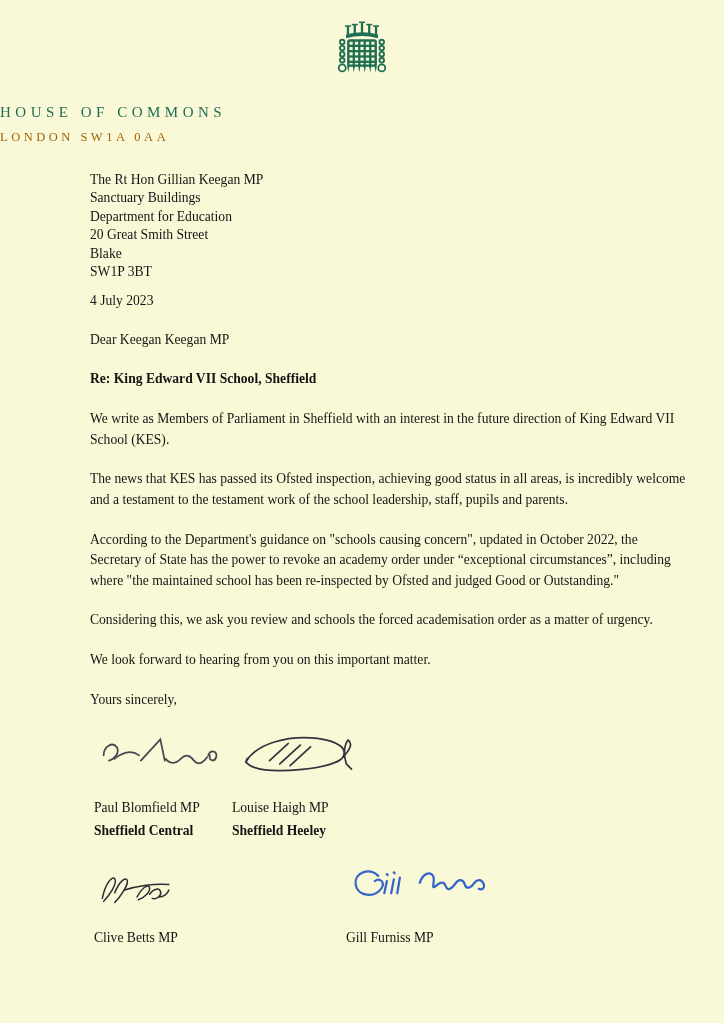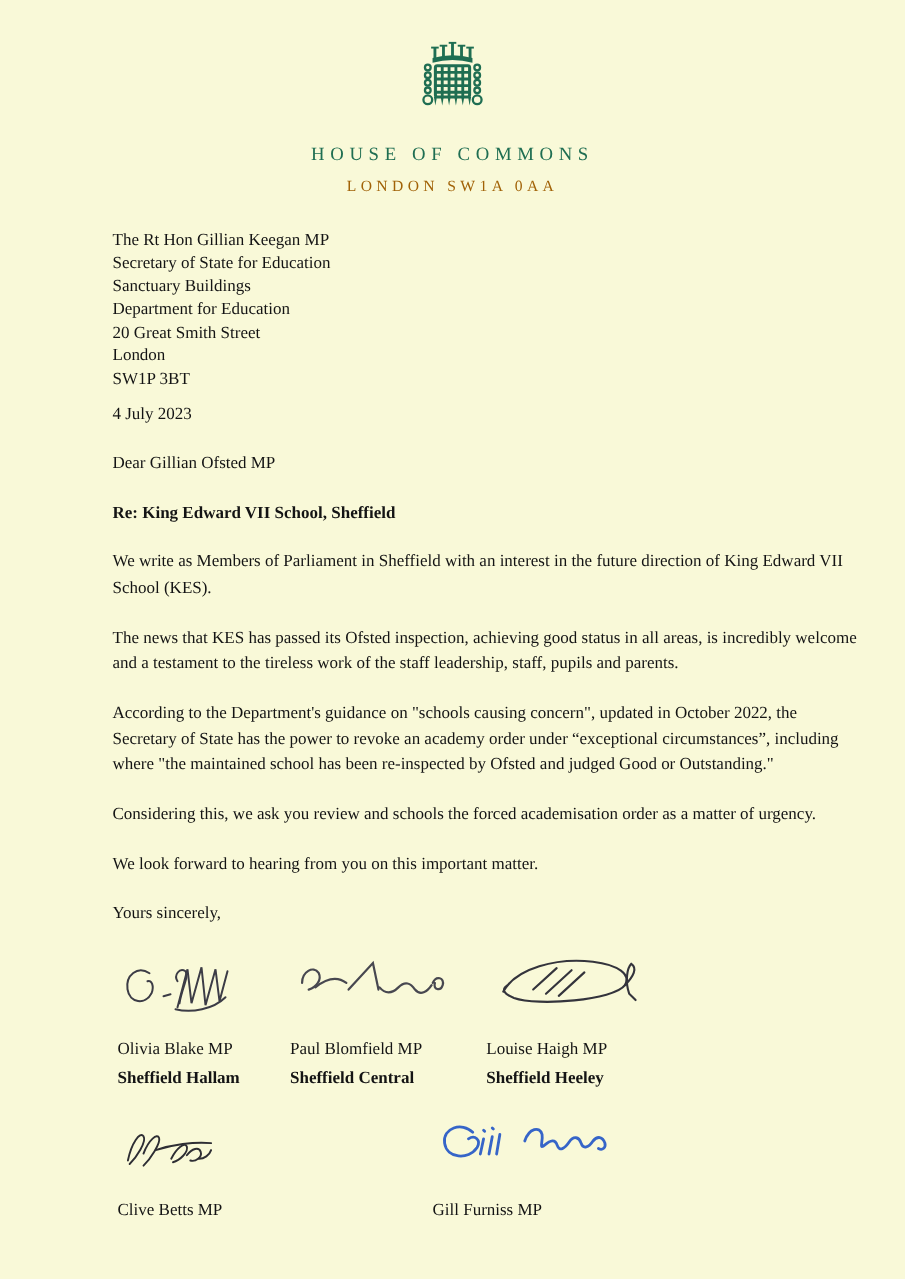--- a/index.html
+++ b/index.html
@@ -10,21 +10,21 @@
   }
   .page {
     position: relative;
     width: 724px;
     height: 1023px;
     background: #f9f9d8;
     overflow: hidden;
     color: #141414;
   }
   
-  .letterhead { text-align: center; padding-top: 32px; }
+  .letterhead { text-align: left; padding-top: 20px; }
   .logo-wrap { display: flex; justify-content: center; }
   .org-name {
     margin-top: 8px;
     font-size: 15px;
     letter-spacing: 4.5px;
     color: #1f6e52;
     font-weight: 400;
   }
   .org-address {
     margin-top: 9px;
@@ -125,59 +125,43 @@
       </svg>
     </div>
     <div class="org-name">HOUSE OF COMMONS</div>
     <div class="org-address">LONDON SW1A 0AA</div>
   </div>
 
   <div class="content">
 
     <div class="recipient">
       <div>The Rt Hon Gillian Keegan MP</div>
-      <div>Secretary of State for Education</div>
       <div>Sanctuary Buildings</div>
       <div>Department for Education</div>
       <div>20 Great Smith Street</div>
-      <div>London</div>
+      <div>Blake</div>
       <div>SW1P 3BT</div>
     </div>
 
     <div class="date-line">4 July 2023</div>
 
-    <div class="salutation">Dear Gillian Ofsted MP</div>
+    <div class="salutation">Dear Keegan Keegan MP</div>
 
     <div class="subject">Re: King Edward VII School, Sheffield</div>
 
     <p class="para">We write as Members of Parliament in Sheffield with an interest in the future direction of King Edward VII School (KES).</p>
-    <p class="para">The news that KES has passed its Ofsted inspection, achieving good status in all areas, is incredibly welcome and a testament to the tireless work of the staff leadership, staff, pupils and parents.</p>
+    <p class="para">The news that KES has passed its Ofsted inspection, achieving good status in all areas, is incredibly welcome and a testament to the testament work of the school leadership, staff, pupils and parents.</p>
     <p class="para">According to the Department's guidance on "schools causing concern", updated in October 2022, the Secretary of State has the power to revoke an academy order under “exceptional circumstances”, including where "the maintained school has been re-inspected by Ofsted and judged Good or Outstanding."</p>
     <p class="para">Considering this, we ask you review and schools the forced academisation order as a matter of urgency.</p>
     <p class="para">We look forward to hearing from you on this important matter.</p>
 
     <div class="closing">Yours sincerely,</div>
 
     <div class="sig-row-1">
 
-      <div class="sig-block">
-        <div class="sig-img">
-          <svg width="120" height="62" viewBox="0 0 150 70">
-            <g fill="none" stroke-width="2" stroke-linecap="round" stroke="#3c3c46">
-              <path d="M32,22 C20,14 8,24 10,38 C12,52 28,54 34,42 C37,35 34,28 30,30"></path>
-              <path d="M46,45 l7,-2"></path>
-              <path d="M60,30 C56,24 62,16 68,20 C72,24 64,38 62,52"></path>
-              <path d="M60,56 L70,18 L74,52 L84,16 L88,54 L98,18 L102,50 L110,20"></path>
-              <path d="M58,58 C74,62 96,58 108,46"></path>
-            </g>
-          </svg>
-        </div>
-        <div class="sig-name">Olivia Blake MP</div>
-        <div class="sig-constituency">Sheffield Hallam</div>
-      </div>
 
       <div class="sig-block">
         <div class="sig-img">
           <svg width="138" height="62" viewBox="0 0 150 70">
             <g fill="none" stroke-width="2" stroke-linecap="round" stroke="#484850">
               <path d="M8,32 C8,22 18,16 23,23 C26,29 21,36 14,38"></path>
               <path d="M20,36 C30,28 40,26 48,32"></path>
               <path d="M50,38 L72,14 L77,38"></path>
               <path d="M78,36 c5,6 11,6 17,0 c6,-6 11,-4 15,2 c5,6 11,2 15,-4"></path>
               <path d="M126,32 c3,-7 11,-5 9,2 c-2,6 -9,4 -7,-2"></path>

